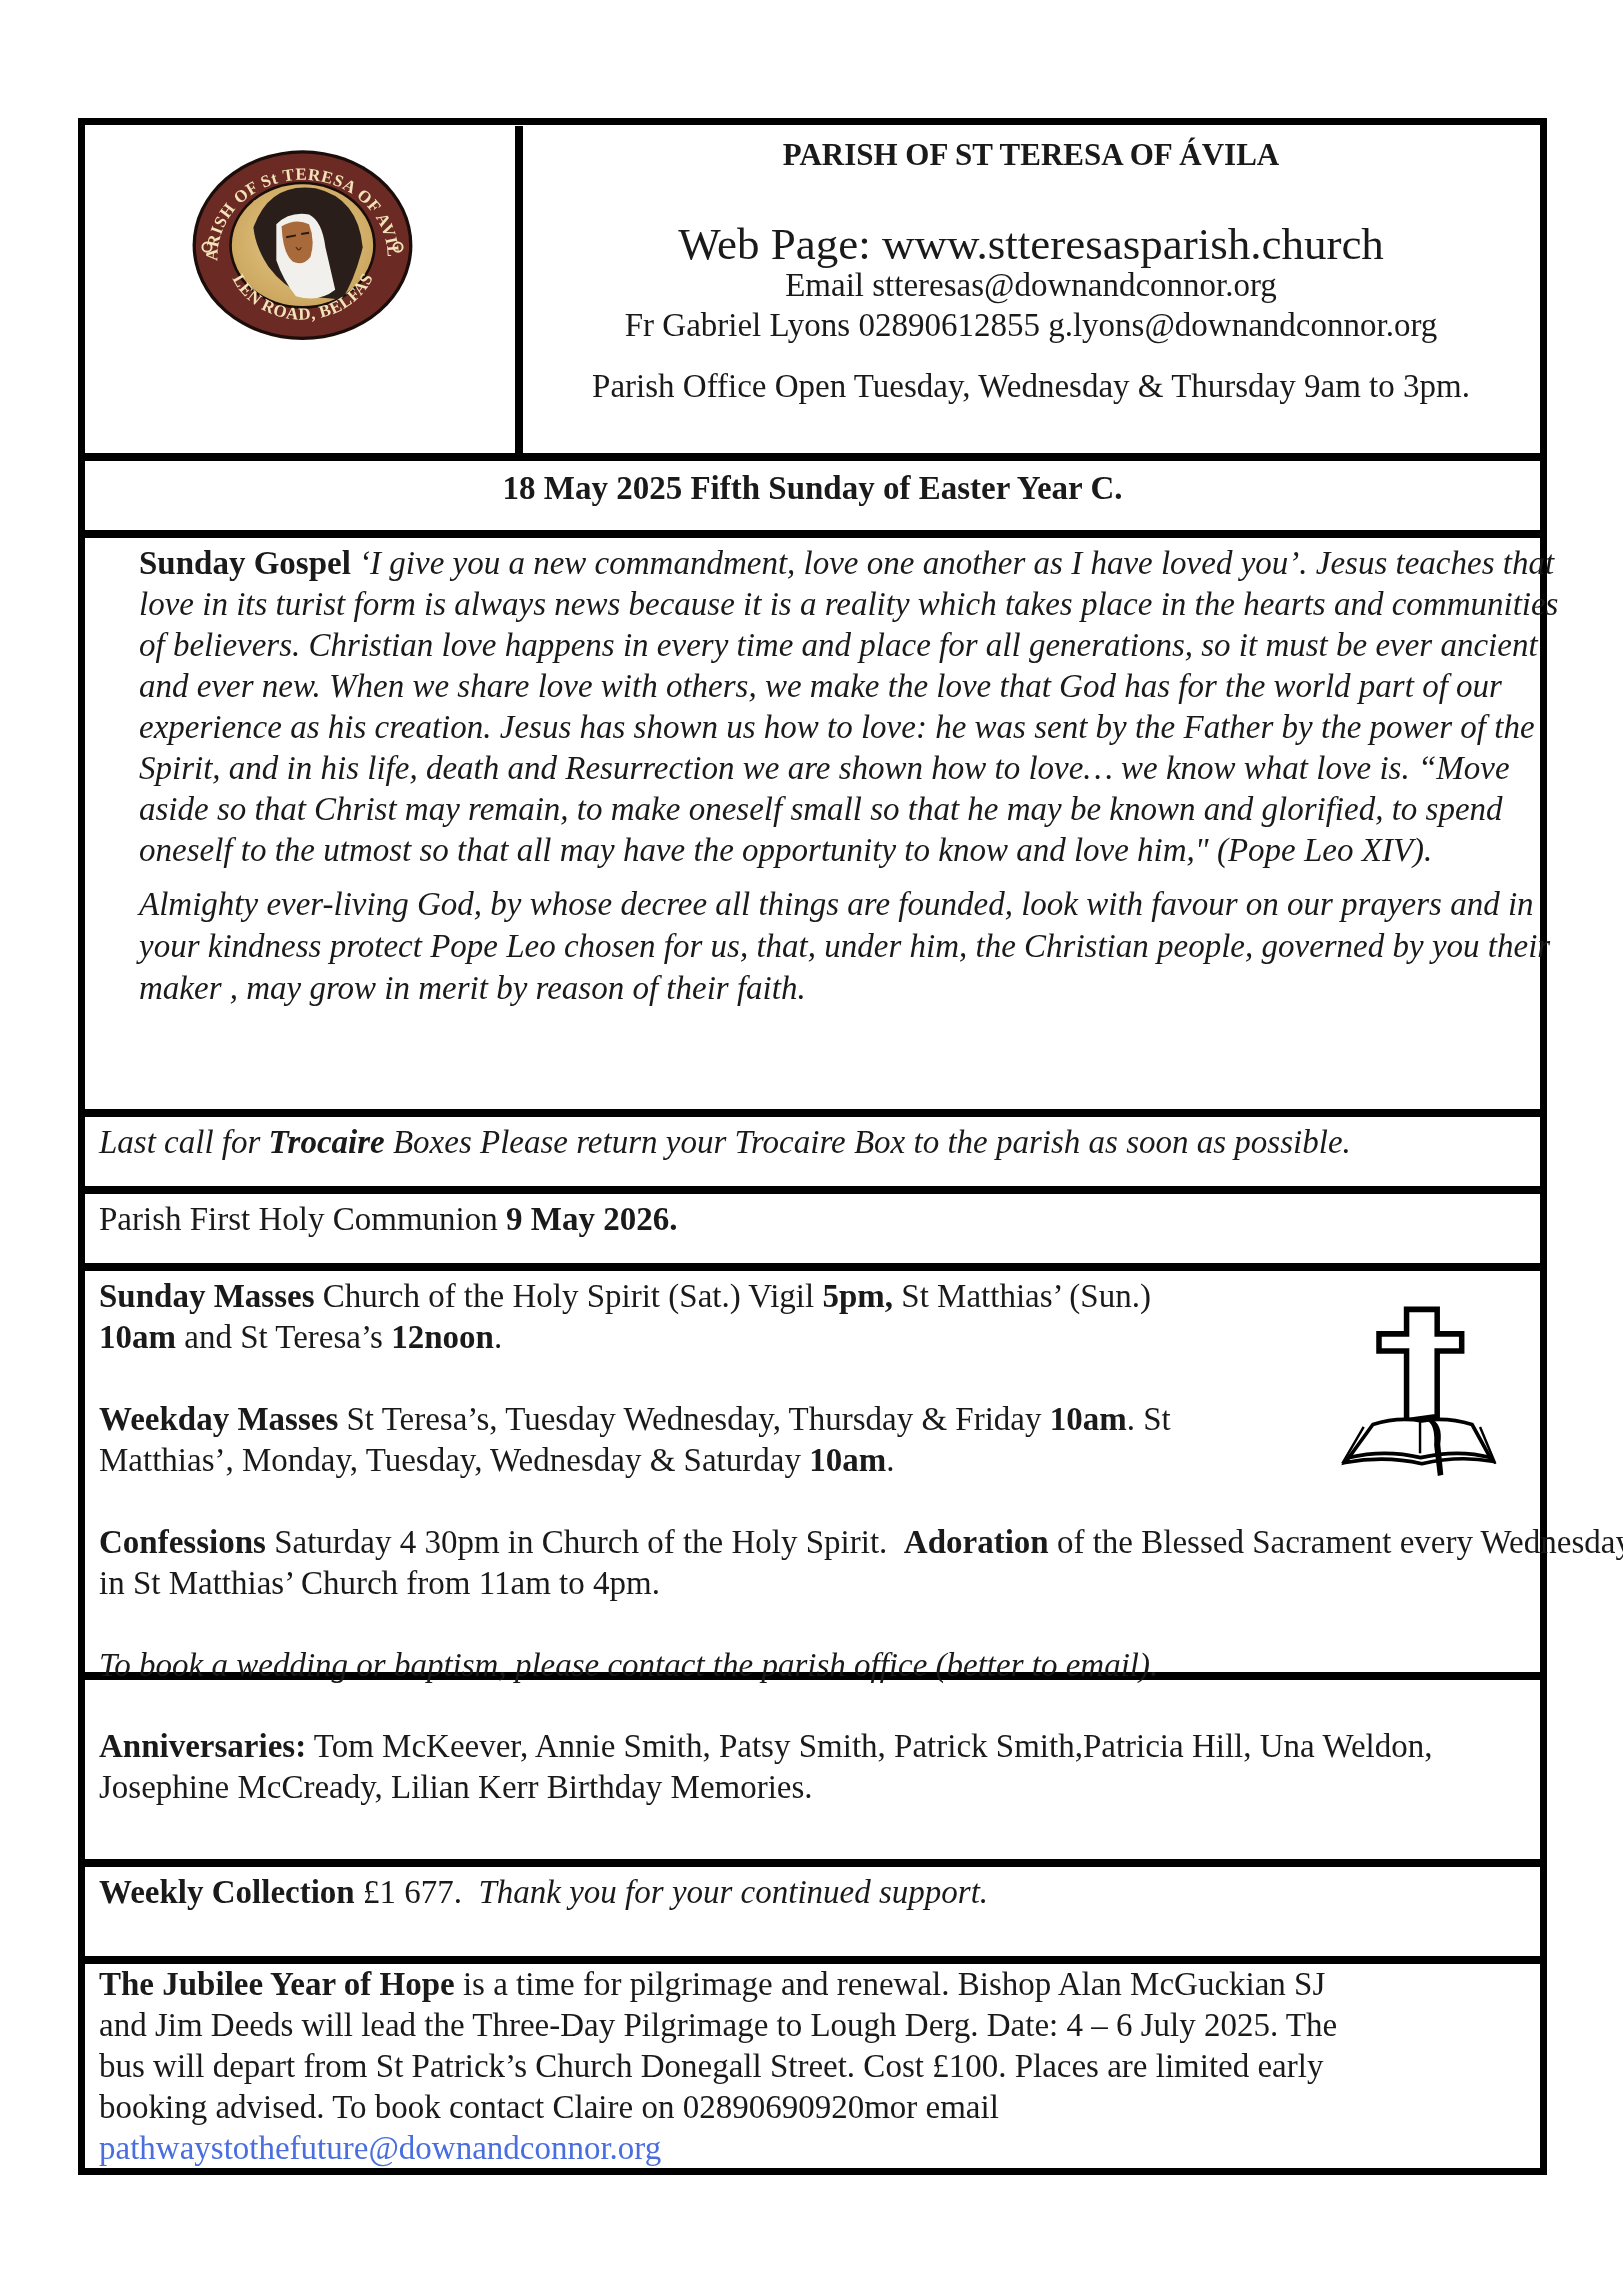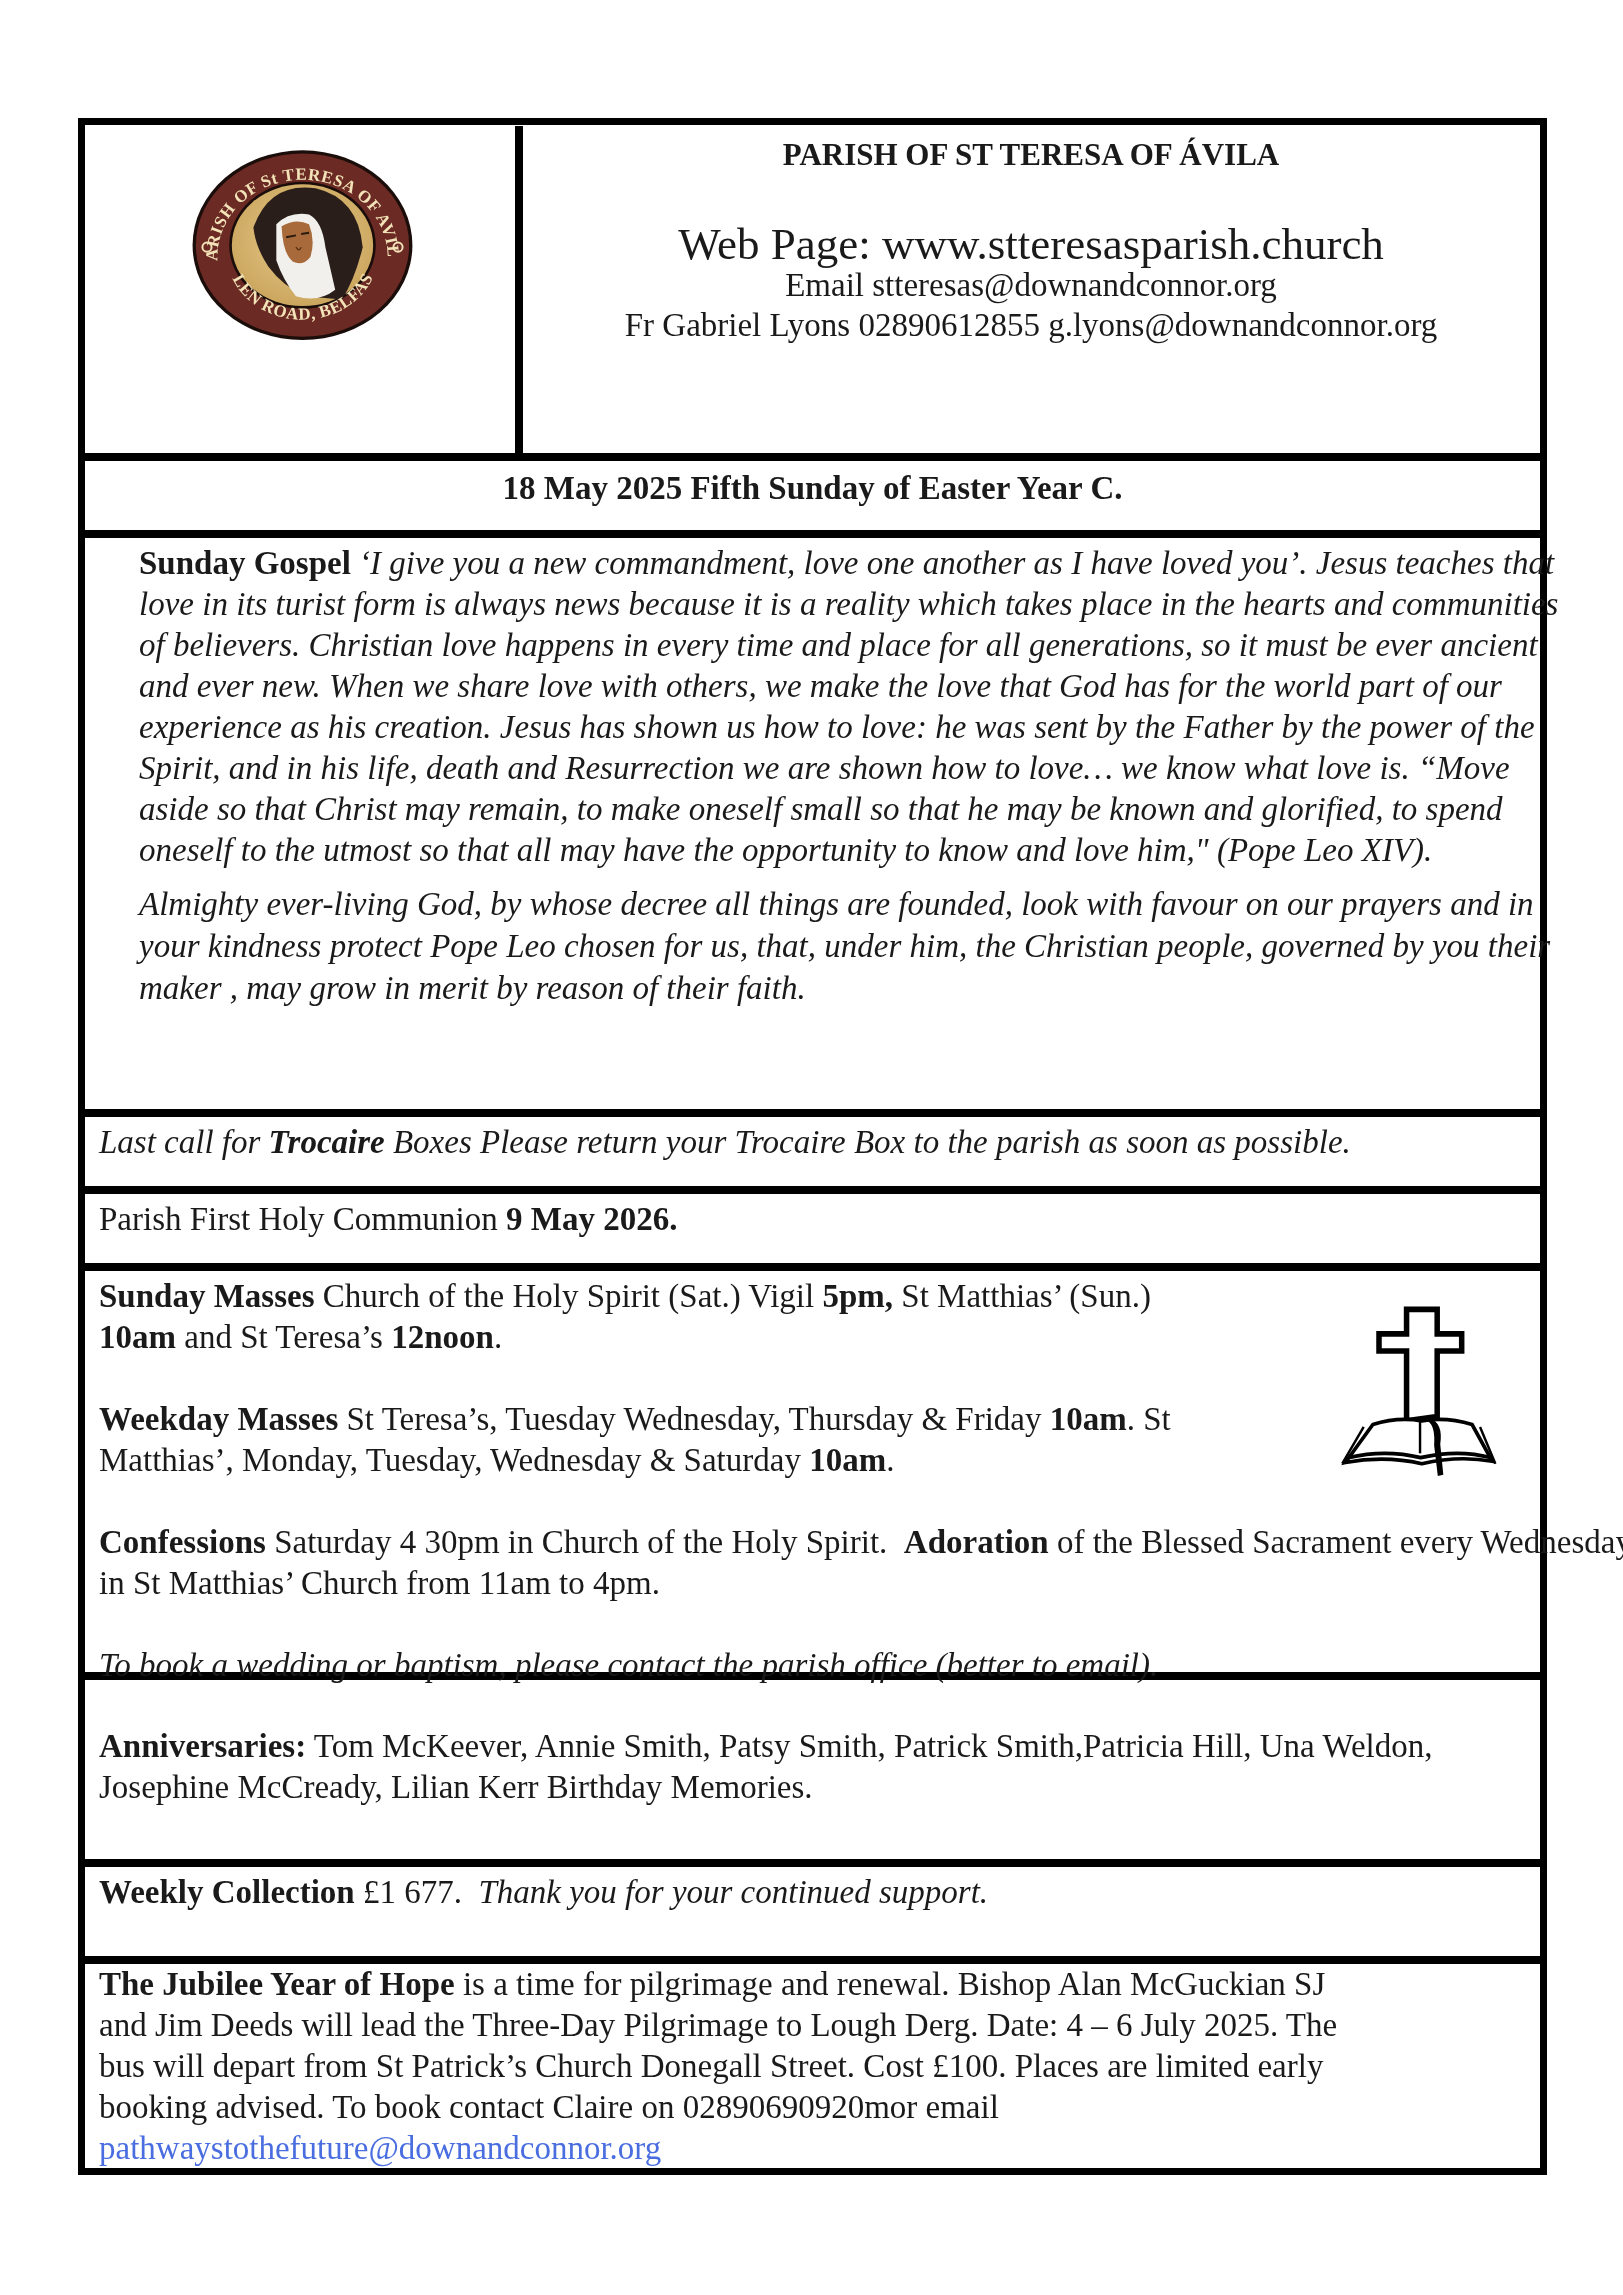--- a/index.html
+++ b/index.html
@@ -87,20 +87,21 @@
       <textPath href="#arcBot" startOffset="50%" text-anchor="middle">GLEN ROAD, BELFAST</textPath>
     </text>
   </svg>
 </div>
 
 <div class="cell hdr-cell">
   <div class="hdr-title">PARISH OF ST TERESA OF ÁVILA</div>
   <div class="hdr-web">Web Page: www.stteresasparish.church</div>
   <div class="hdr-email">Email stteresas@downandconnor.org</div>
   <div class="hdr-fr">Fr Gabriel Lyons 02890612855 g.lyons@downandconnor.org</div>
+  <div class="hdr-off">Parish Office Open Tuesday, Wednesday &amp; Thursday 9am to 3pm.</div>
 </div>
 
 <div class="cell date-cell">
   <div class="txt">18 May 2025 Fifth Sunday of Easter Year C.</div>
 </div>
 
 <div class="cell gospel-cell pad">
   <p class="p txt"><b>Sunday Gospel</b><i> ‘I give you a new commandment, love one another as I have loved you’. Jesus teaches that love in its turist form is always news because it is a reality which takes place in the hearts and communities of believers. Christian love happens in every time and place for all generations, so it must be ever ancient and ever new. When we share love with others, we make the love that God has for the world part of our experience as his creation. Jesus has shown us how to love: he was sent by the Father by the power of the Spirit, and in his life, death and Resurrection we are shown how to love… we know what love is. “Move aside so that Christ may remain, to make oneself small so that he may be known and glorified, to spend oneself to the utmost so that all may have the opportunity to know and love him," (Pope Leo XIV).</i></p>
   <p class="p txt prayer"><i>Almighty ever-living God, by whose decree all things are founded, look with favour on our prayers and in your kindness protect Pope Leo chosen for us, that, under him, the Christian people, governed by you their maker , may grow in merit by reason of their faith.</i></p>
 </div>

